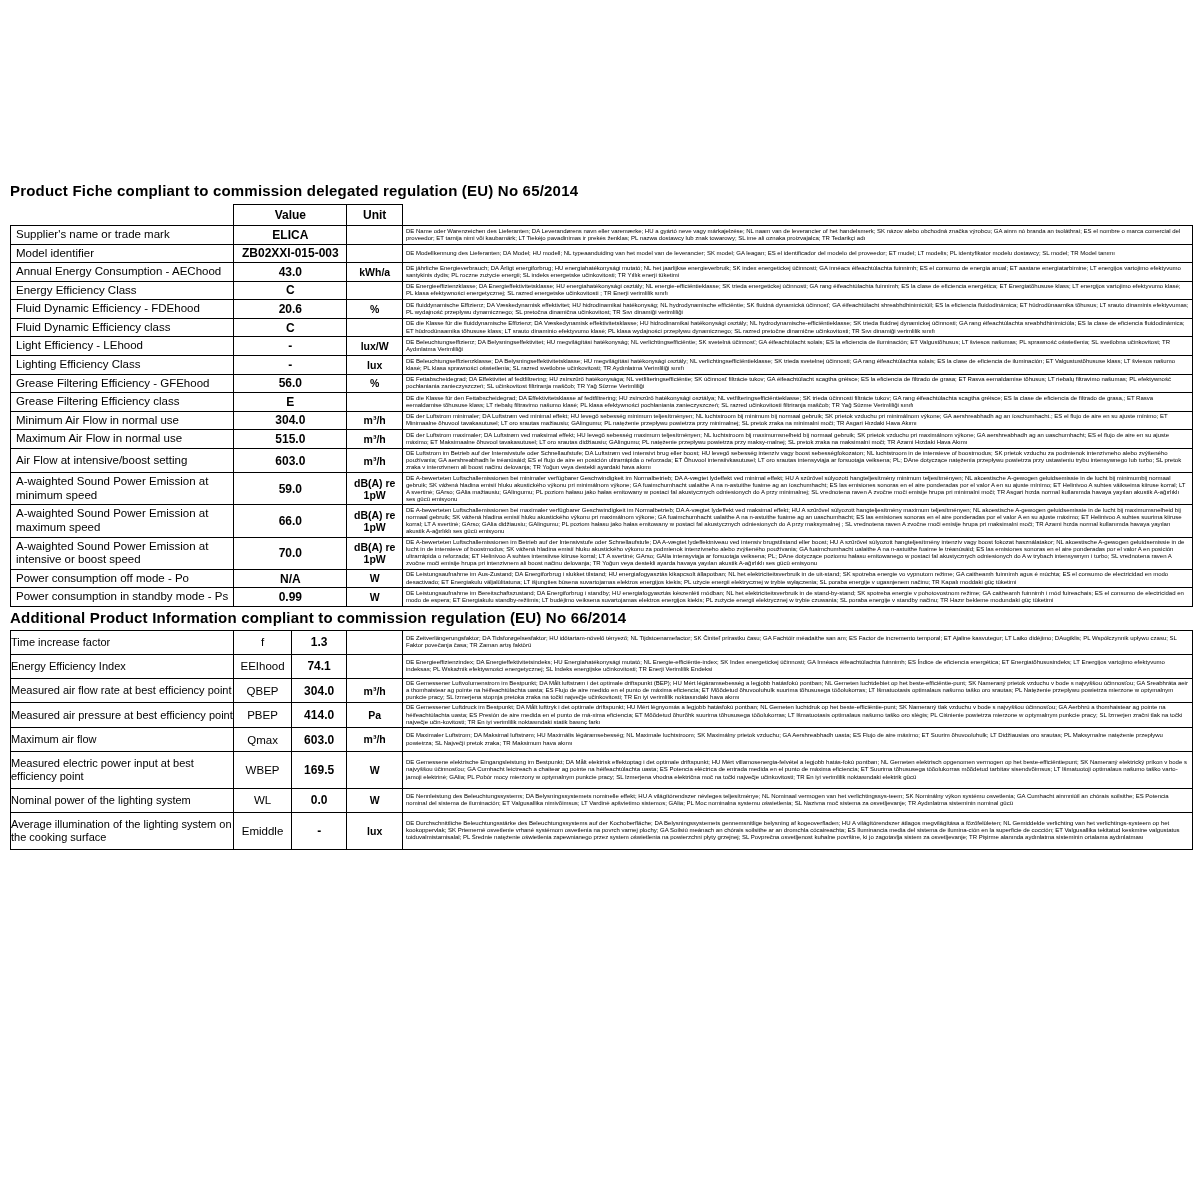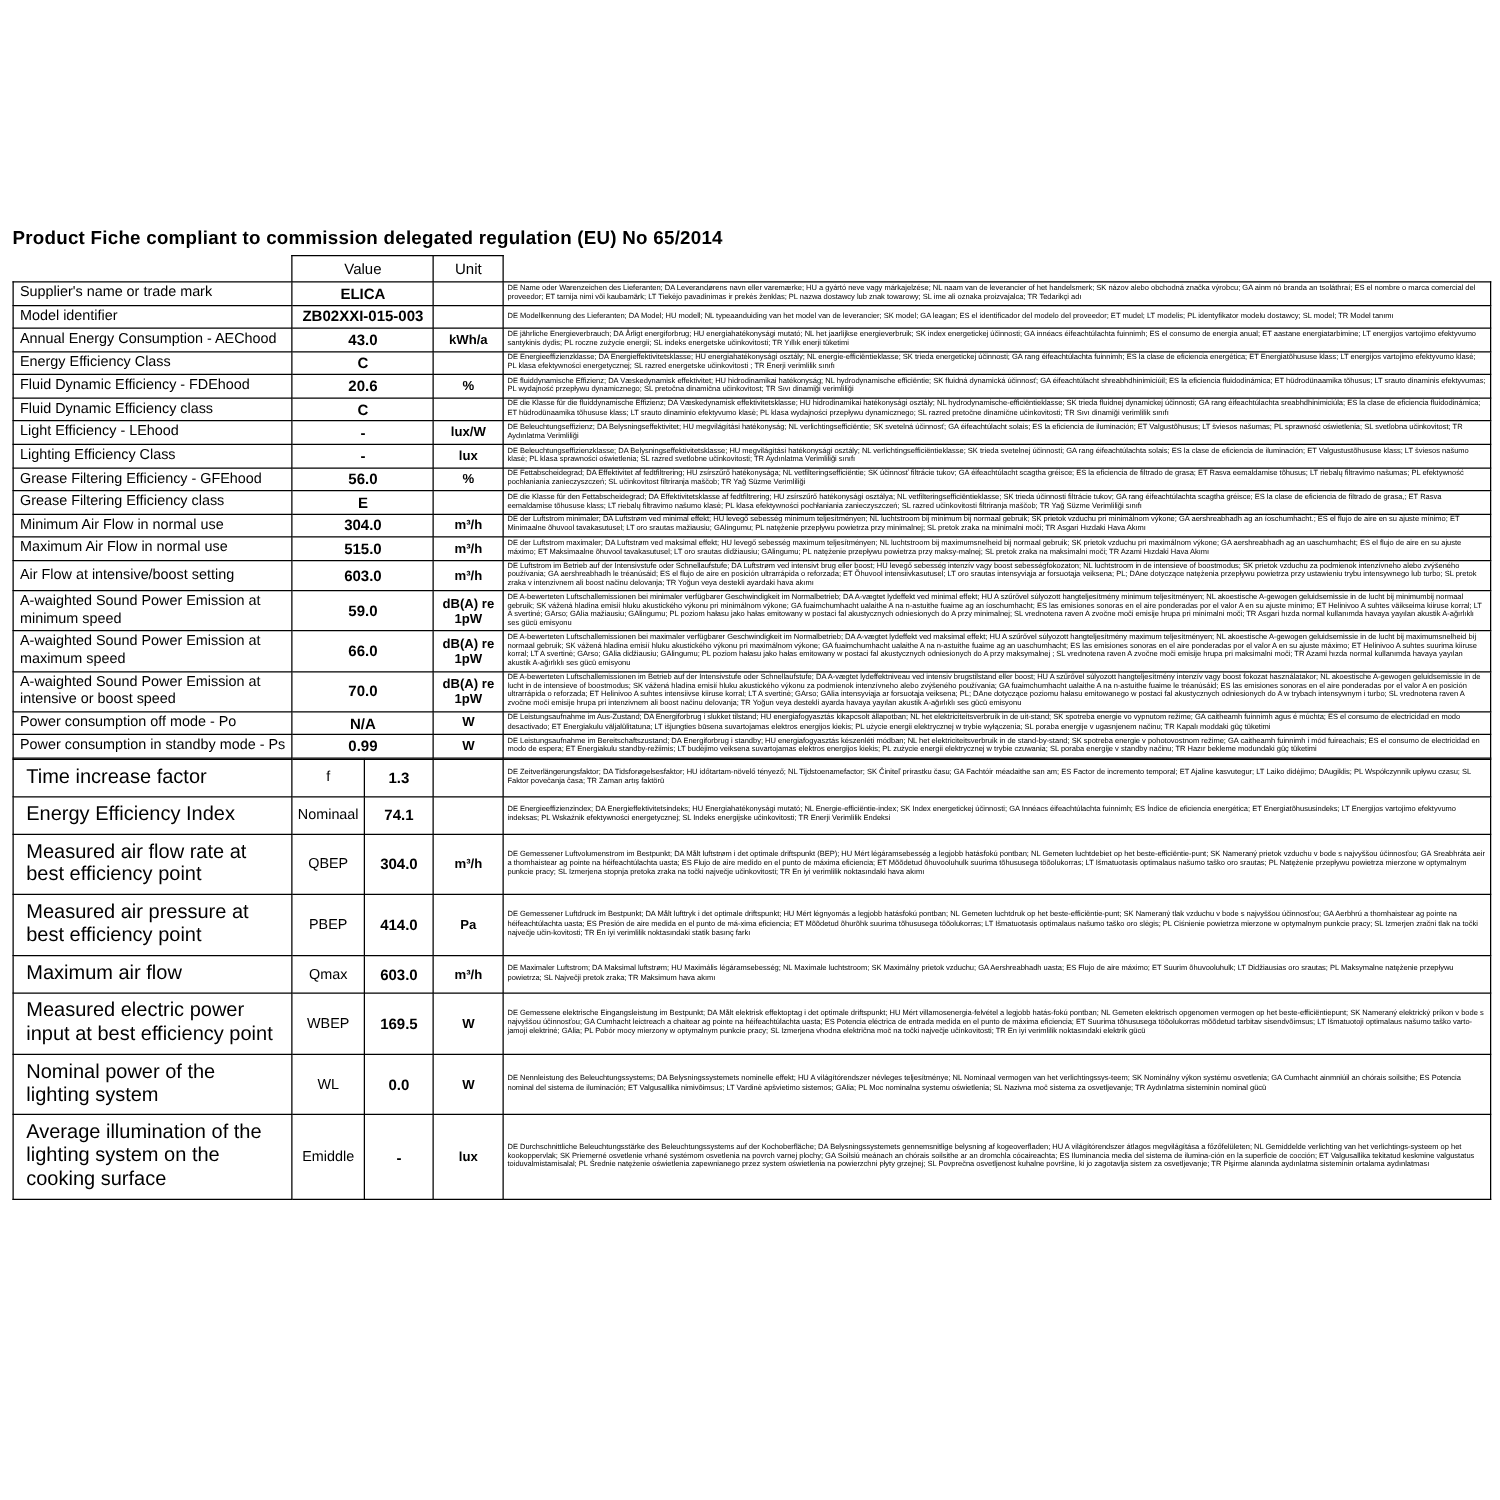--- a/index.html
+++ b/index.html
@@ -13,23 +13,23 @@
   .cell { display:table-cell; border:1px solid #000; vertical-align:middle; box-sizing:border-box; word-wrap:break-word; }
   .nob { border:none; }
 
   .w-lbl  { width:221px; }
   .w-val1 { width:112px; }
   .w-sym  { width:57px; }
   .w-val2 { width:55px; }
   .w-unit { width:55px;font-weight:bold; }
   .w-desc { width:782px; }
 
-  .hcell { font-size:12px; font-weight:normal; text-align:center; padding:3px 2px;margin-left:28px; }
+  .hcell { font-size:12px; font-weight:bold; text-align:center; padding:3px 2px;margin-left:28px; }
   .lbl  { font-size:11.5px; padding:2px 5px; line-height:1.18; }
-  .lbl2 { font-size:16px; padding:5px 10px; line-height:1.18; }
+  .lbl2 { font-size:11px; padding:5px 0; line-height:1.18; }
   .val  { font-size:12px; font-weight:bold; text-align:center; padding:1px 2px; }
   .sym  { font-size:11.5px; text-align:center; padding:1px 2px; }
   .unit { font-size:10.5px; text-align:center; padding:1px 2px; line-height:1.15; }
   .desc { font-size:6px; line-height:7.2px; padding:1px 3px; vertical-align:middle; }
 </style>
 </head>
 <body>
 
 <div class="page">
 
@@ -146,33 +146,34 @@
         <div class="cell desc w-desc">DE Leistungsaufnahme im Aus-Zustand; DA Energiforbrug i slukket tilstand; HU energiafogyasztás kikapcsolt állapotban; NL het elektriciteitsverbruik in de uit-stand; SK spotreba energie vo vypnutom režime; GA caitheamh fuinnimh agus é múchta; ES el consumo de electricidad en modo desactivado; ET Energiakulu väljalülitatuna; LT išjungties būsena suvartojamas elektros energijos kiekis; PL użycie energii elektrycznej w trybie wyłączenia; SL poraba energije v ugasnjenem načinu; TR Kapalı moddaki güç tüketimi</div>
       </div>
     <div class="trow">
         <div class="cell lbl w-lbl">Power consumption in standby mode - Ps</div>
         <div class="cell val w-val1">0.99</div>
         <div class="cell unit w-unit">W</div>
         <div class="cell desc w-desc">DE Leistungsaufnahme im Bereitschaftszustand; DA Energiforbrug i standby; HU energiafogyasztás készenléti módban; NL het elektriciteitsverbruik in de stand-by-stand; SK spotreba energie v pohotovostnom režime; GA caitheamh fuinnimh i mód fuireachais; ES el consumo de electricidad en modo de espera; ET Energiakulu standby-režiimis; LT budėjimo veiksena suvartojamas elektros energijos kiekis; PL zużycie energii elektrycznej w trybie czuwania; SL poraba energije v standby načinu; TR Hazır bekleme modundaki güç tüketimi</div>
       </div>
   </div>
 
+  <div class="doc-title2">Additional Product Information compliant to commission regulation (EU) No 66/2014</div>
 
   <div class="tbl">
 
     <div class="trow">
         <div class="cell lbl2 w-lbl">Time increase factor</div>
         <div class="cell sym w-sym">f</div>
         <div class="cell val w-val2">1.3</div>
         <div class="cell unit w-unit"></div>
         <div class="cell desc w-desc">DE Zeitverlängerungsfaktor; DA Tidsforøgelsesfaktor; HU időtartam-növelő tényező; NL Tijdstoenamefactor; SK Činiteľ prírastku času; GA Fachtóir méadaithe san am; ES Factor de incremento temporal; ET Ajaline kasvutegur; LT Laiko didėjimo; DAugiklis; PL Współczynnik upływu czasu; SL Faktor povečanja časa; TR Zaman artış faktörü</div>
       </div>
     <div class="trow">
         <div class="cell lbl2 w-lbl">Energy Efficiency Index</div>
-        <div class="cell sym w-sym">Nominaal</div>
+        <div class="cell sym w-sym">EEIhood</div>
         <div class="cell val w-val2">74.1</div>
         <div class="cell unit w-unit"></div>
         <div class="cell desc w-desc">DE Energieeffizienzindex; DA Energieffektivitetsindeks; HU Energiahatékonysági mutató; NL Energie-efficiëntie-index; SK Index energetickej účinnosti; GA Innéacs éifeachtúlachta fuinnimh; ES Índice de eficiencia energética; ET Energiatõhususindeks; LT Energijos vartojimo efektyvumo indeksas; PL Wskaźnik efektywności energetycznej; SL Indeks energijske učinkovitosti; TR Enerji Verimlilik Endeksi</div>
       </div>
     <div class="trow">
         <div class="cell lbl2 w-lbl">Measured air flow rate at best efficiency point</div>
         <div class="cell sym w-sym">QBEP</div>
         <div class="cell val w-val2">304.0</div>
         <div class="cell unit w-unit">m³/h</div>
         <div class="cell desc w-desc">DE Gemessener Luftvolumenstrom im Bestpunkt; DA Målt luftstrøm i det optimale driftspunkt (BEP); HU Mért légáramsebesség a legjobb hatásfokú pontban; NL Gemeten luchtdebiet op het beste-efficiëntie-punt; SK Nameraný prietok vzduchu v bode s najvyššou účinnosťou; GA Sreabhráta aeir a thomhaistear ag pointe na héifeachtúlachta uasta; ES Flujo de aire medido en el punto de máxima eficiencia; ET Mõõdetud õhuvooluhulk suurima tõhususega töõolukorras; LT Išmatuotasis optimalaus našumo taško oro srautas; PL Natężenie przepływu powietrza mierzone w optymalnym punkcie pracy; SL Izmerjena stopnja pretoka zraka na točki največje učinkovitosti; TR En iyi verimlilik noktasındaki hava akımı</div>

